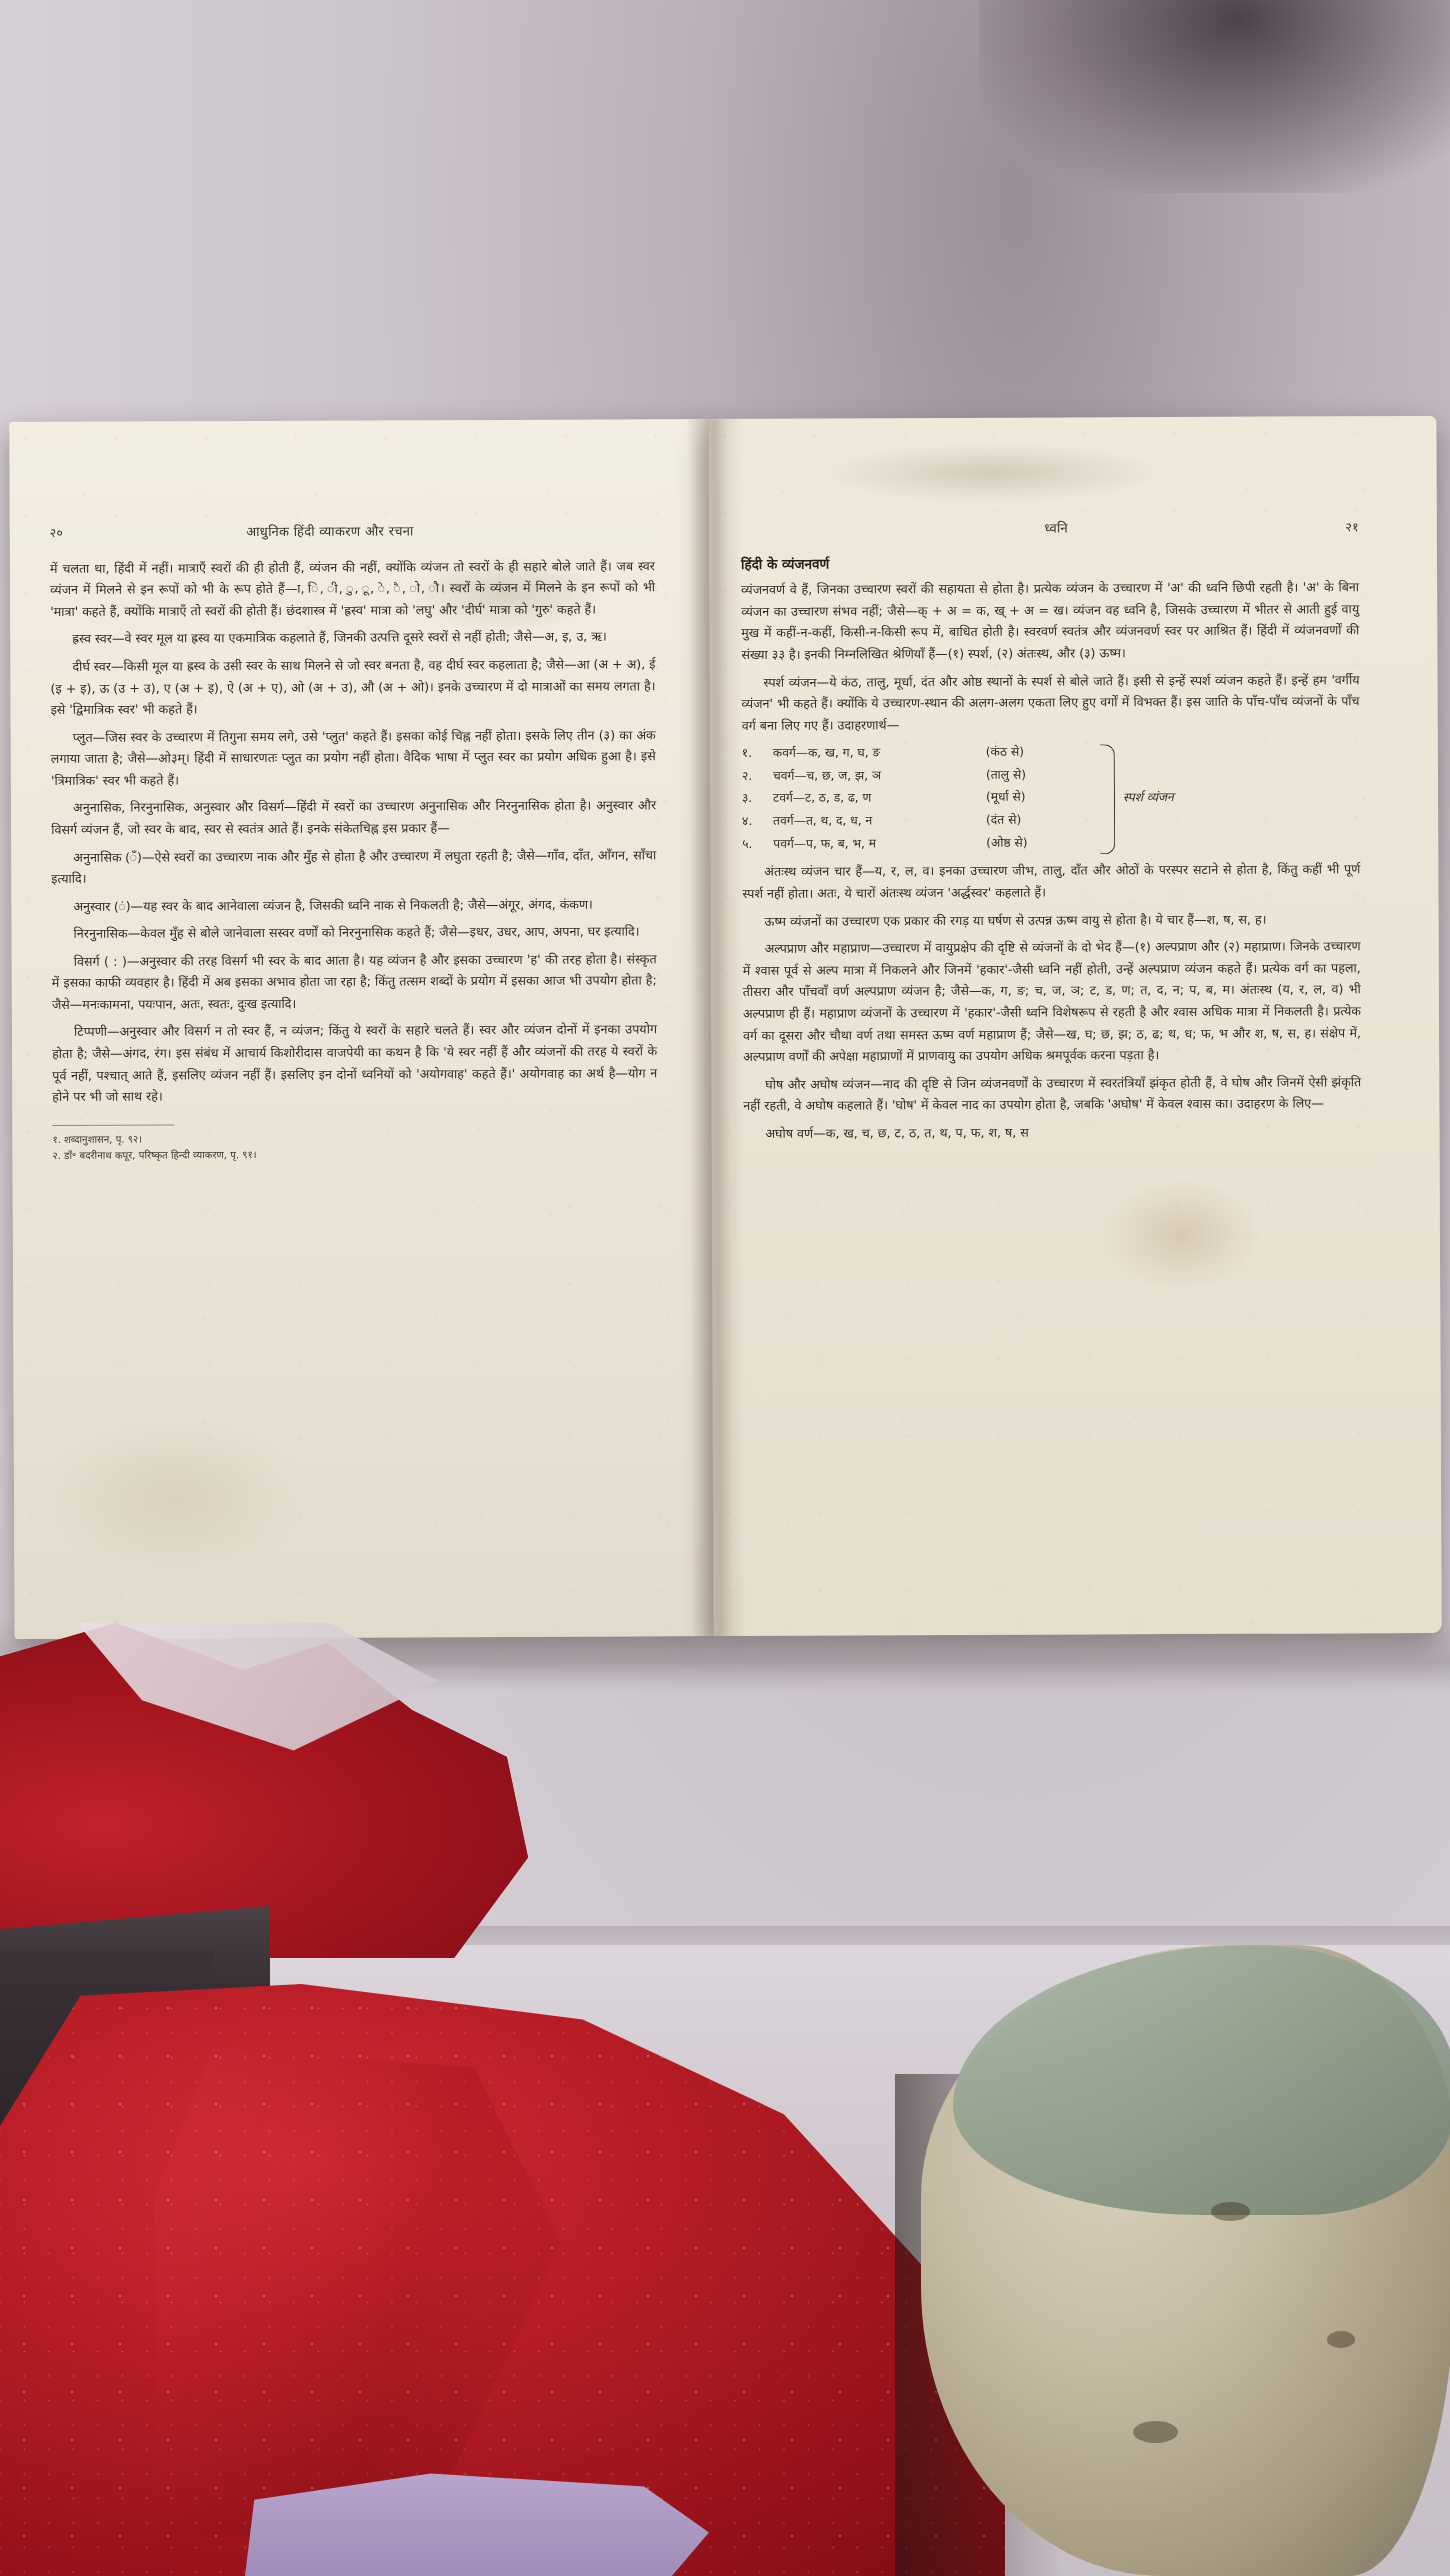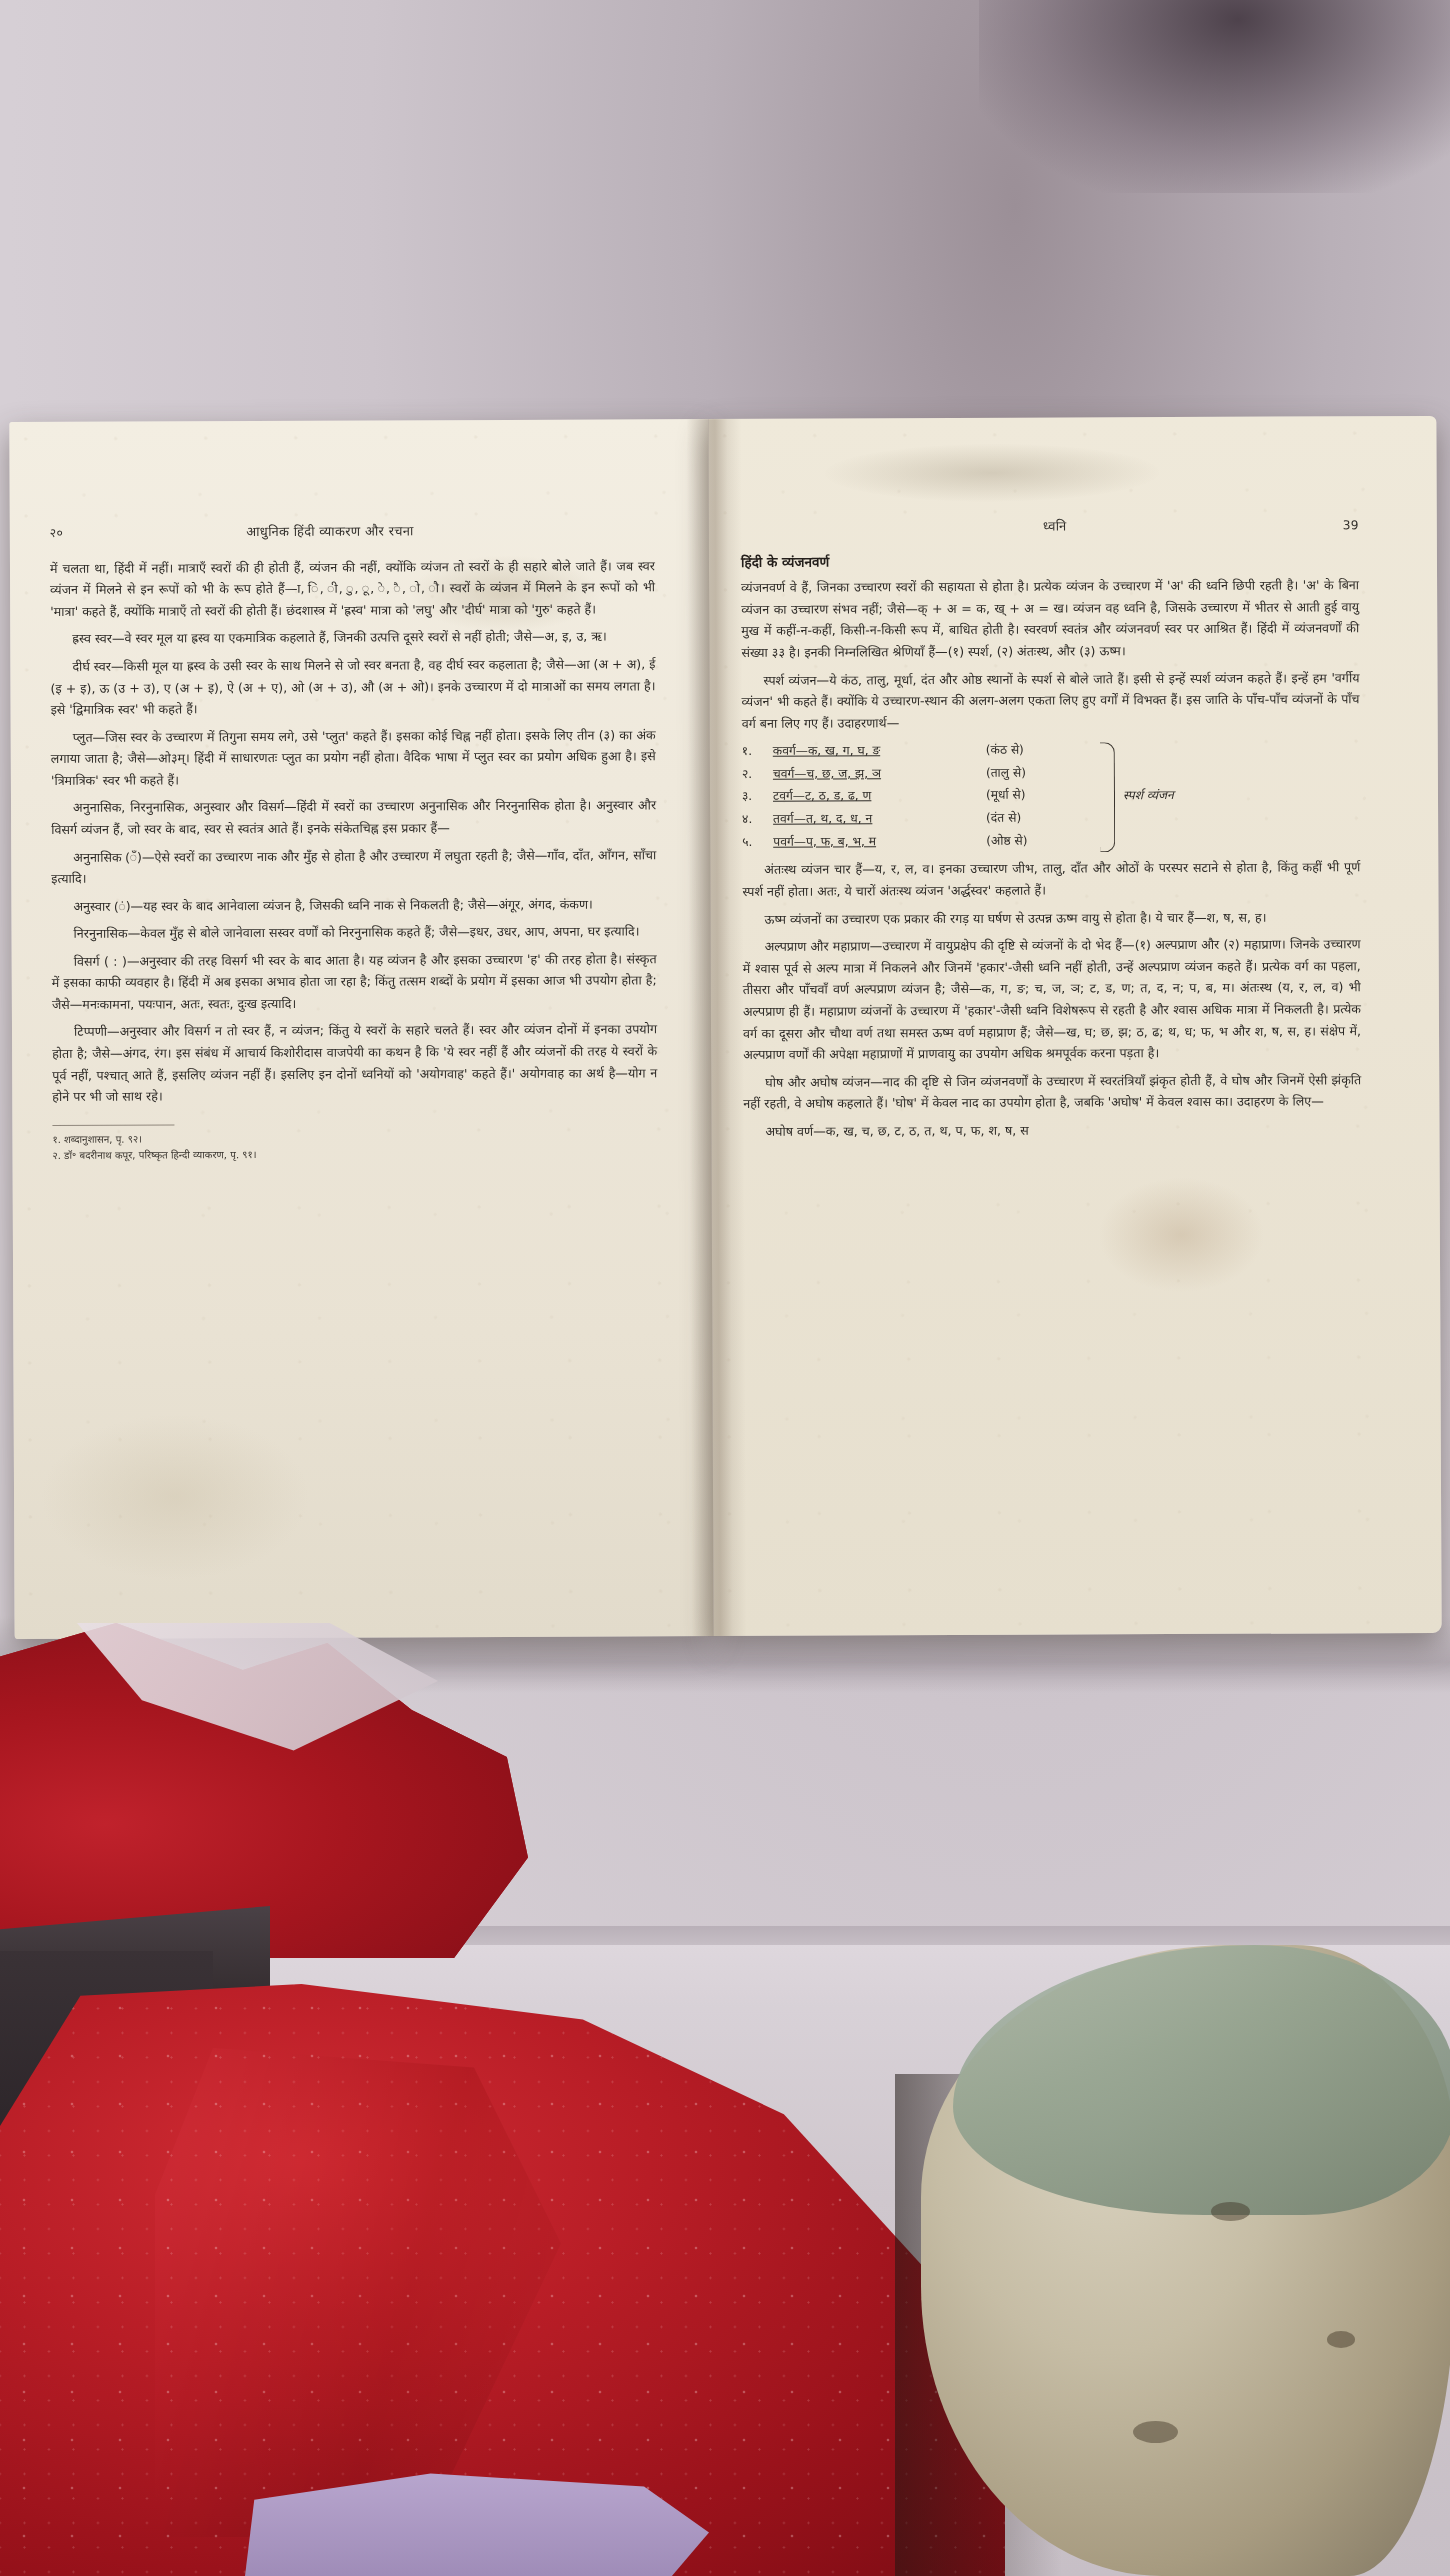--- a/index.html
+++ b/index.html
@@ -146,21 +146,21 @@
     text-align:justify;margin:0 0 5.8px 0;
     text-indent:0;
   }
   p.t.ind{text-indent:22px;}
   .hd2{font-weight:bold;font-size:13.5px;color:#241f1b;margin:2.6px 0 6.4px;}
   .rule{height:0.6px;background:#7b7268;width:122px;margin:16.7px 0 6.4px;opacity:.8;}
   .fn{font-size:10px;line-height:1.6;color:#3a352f;margin:0;}
   .varga-list{margin:3.9px 0 6.4px 0;position:relative;}
   .varga-row{display:flex;font-size:12.2px;line-height:1.85;color:#2e2b27;}
   .varga-row .num{width:31px;}
-  .varga-row .nm{width:213px;text-decoration:underline;}
+  .varga-row .nm{width:213px;}
   .varga-row .pl{width:122px;}
   .brace{
     position:absolute;left:358px;top:3.9px;width:14px;height:108px;
     border:1.3px solid #3a352f;border-left:none;border-radius:0 10.3px 10.3px 0;
   }
   .brace-lbl{position:absolute;left:381px;top:48px;font-size:12.2px;color:#2e2b27;font-style:italic;}
 </style>
 </head>
 <body>
 
@@ -201,21 +201,21 @@
 
   <div class="page page-right">
     <div class="paper-texture"></div>
     <div class="page-stain" style="left:116px;top:26px;width:335px;height:58px;background:radial-gradient(ellipse,rgba(160,148,126,.35),rgba(160,148,126,0) 72%);"></div>
     <div class="page-stain" style="left:386px;top:760px;width:167px;height:116px;background:radial-gradient(ellipse,rgba(176,150,118,.32),rgba(176,150,118,0) 70%);"></div>
 
     <div class="col col-right">
 
       <div class="hdr hdr-right">
         <span class="ttl">ध्वनि</span>
-        <span class="pg">39</span>
+        <span class="pg">२१</span>
       </div>
 
       <div class="hd2">हिंदी के व्यंजनवर्ण</div>
 
       <p class="t">व्यंजनवर्ण वे हैं, जिनका उच्चारण स्वरों की सहायता से होता है। प्रत्येक व्यंजन के उच्चारण में 'अ' की ध्वनि छिपी रहती है। 'अ' के बिना व्यंजन का उच्चारण संभव नहीं; जैसे—क् + अ = क, ख् + अ = ख। व्यंजन वह ध्वनि है, जिसके उच्चारण में भीतर से आती हुई वायु मुख में कहीं-न-कहीं, किसी-न-किसी रूप में, बाधित होती है। स्वरवर्ण स्वतंत्र और व्यंजनवर्ण स्वर पर आश्रित हैं। हिंदी में व्यंजनवर्णों की संख्या ३३ है। इनकी निम्नलिखित श्रेणियाँ हैं—(१) स्पर्श, (२) अंतःस्थ, और (३) ऊष्म।</p>
       <p class="t ind">स्पर्श व्यंजन—ये कंठ, तालु, मूर्धा, दंत और ओष्ठ स्थानों के स्पर्श से बोले जाते हैं। इसी से इन्हें स्पर्श व्यंजन कहते हैं। इन्हें हम 'वर्गीय व्यंजन' भी कहते हैं। क्योंकि ये उच्चारण-स्थान की अलग-अलग एकता लिए हुए वर्गों में विभक्त हैं। इस जाति के पाँच-पाँच व्यंजनों के पाँच वर्ग बना लिए गए हैं। उदाहरणार्थ—</p>
 
       <div class="varga-list">
         <div class="varga-row">
           <span class="num">१.</span>

